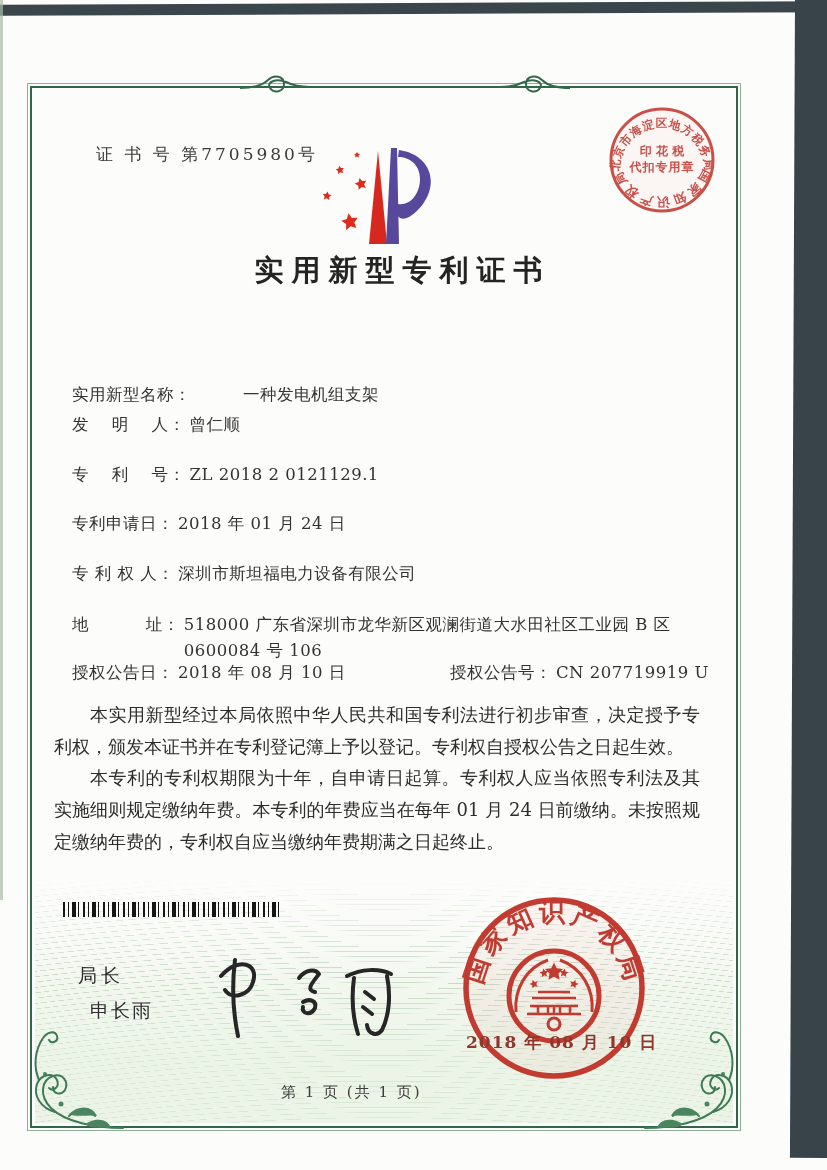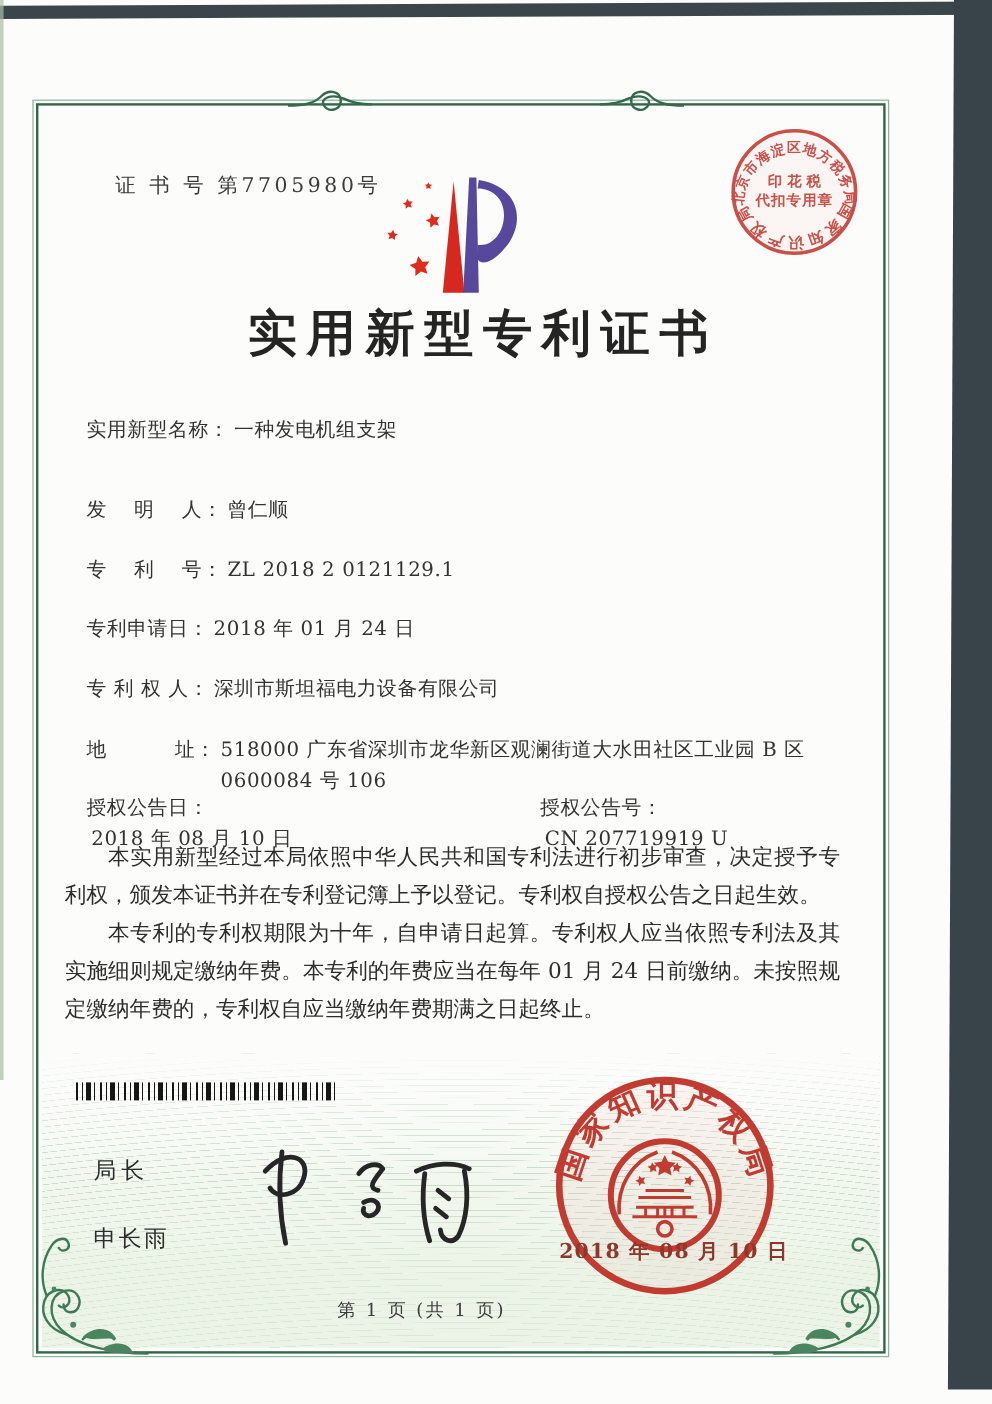--- a/index.html
+++ b/index.html
@@ -19,33 +19,33 @@
       repeating-radial-gradient(1100px 520px at 50% 760px, rgba(118,166,126,.55) 0 1px, rgba(255,255,255,0) 1.5px 11px);}
   .orn{position:absolute;}
   .orn-bl{left:-7px;bottom:-10px;}
   .orn-br{right:-7px;bottom:-10px;transform:scaleX(-1);}
   .loop-l{position:absolute;left:240px;top:74px;}
   .loop-r{position:absolute;left:500px;top:74px;transform:scaleX(-1);}
   
   .cert-no{position:absolute;left:61px;top:143px;font-size:17px;letter-spacing:3px;color:#3a3a3a;margin-left:35px;}
   .logo{position:absolute;left:316px;top:144px;}
   .title{position:absolute;left:45px;top:251px;width:715px;text-align:center;
-         font-size:41px;font-weight:700;letter-spacing:8px;color:#242424;}
+         font-size:29px;font-weight:700;letter-spacing:8px;color:#242424;}
   .field{position:absolute;left:72px;display:flex;font-size:16.5px;color:#333;letter-spacing:.5px;line-height:1.55;}
   .field .lbl{white-space:pre;flex:none;}
   .field .val{margin-left:4px;}
-  .f-name{top:345px;} .f-inventor{top:412px;justify-content:space-between;} .f-patno{top:462px;} .f-filing{top:511px;}
+  .f-name{top:382px;gap:48px;} .f-inventor{top:412px;justify-content:space-between;} .f-patno{top:462px;} .f-filing{top:511px;}
   .f-patentee{top:561px;} .f-address{top:612px;justify-content:center;} .f-address .val{width:528px;}
-  .f-grantdate{top:660px;flex-direction:column;} .f-grantno{top:660px;left:450px;flex-direction:column;}
+  .f-grantdate{top:660px;} .f-grantno{top:660px;left:450px;}
   .paras{position:absolute;left:54px;top:699px;width:646px;}
   .paras p{margin:0;text-indent:2em;font-size:18px;line-height:1.76;text-align:justify;color:#2d2d2d;}
   .director-title{position:absolute;left:78px;top:963px;font-size:19px;letter-spacing:4px;color:#2c2c2c;
                   font-family:Liberation Mono, monospace;}
-  .director-name{position:absolute;left:78px;top:998px;font-size:19px;letter-spacing:2px;color:#2c2c2c;
-                 font-family:"DejaVu Sans","Liberation Sans",sans-serif;margin-top:21px;}
+  .director-name{position:absolute;left:90px;top:998px;font-size:19px;letter-spacing:2px;color:#2c2c2c;
+                 font-family:"DejaVu Sans","Liberation Sans",sans-serif;}
   .signature{position:absolute;left:205px;top:946px;}
   .barcode{position:absolute;left:63px;top:902px;width:219px;height:15px;
     background:repeating-linear-gradient(90deg,#161616 0 2px,rgba(0,0,0,0) 2px 5px,#161616 5px 6px,rgba(0,0,0,0) 6px 9px,#161616 9px 13px,rgba(0,0,0,0) 13px 15px,#161616 15px 16px,rgba(0,0,0,0) 16px 20px);}
   .tax-stamp{position:absolute;left:606px;top:104px;}
   .grant-stamp{position:absolute;left:460px;top:894px;}
   .stamp-date{position:absolute;left:466px;top:1031px;width:200px;font-size:17px;font-weight:600;
               color:#8f372c;letter-spacing:1px;}
   .footer{position:absolute;left:281px;top:1083px;font-size:15px;letter-spacing:2px;color:#3c3c3c;}
 </style>
 </head>

